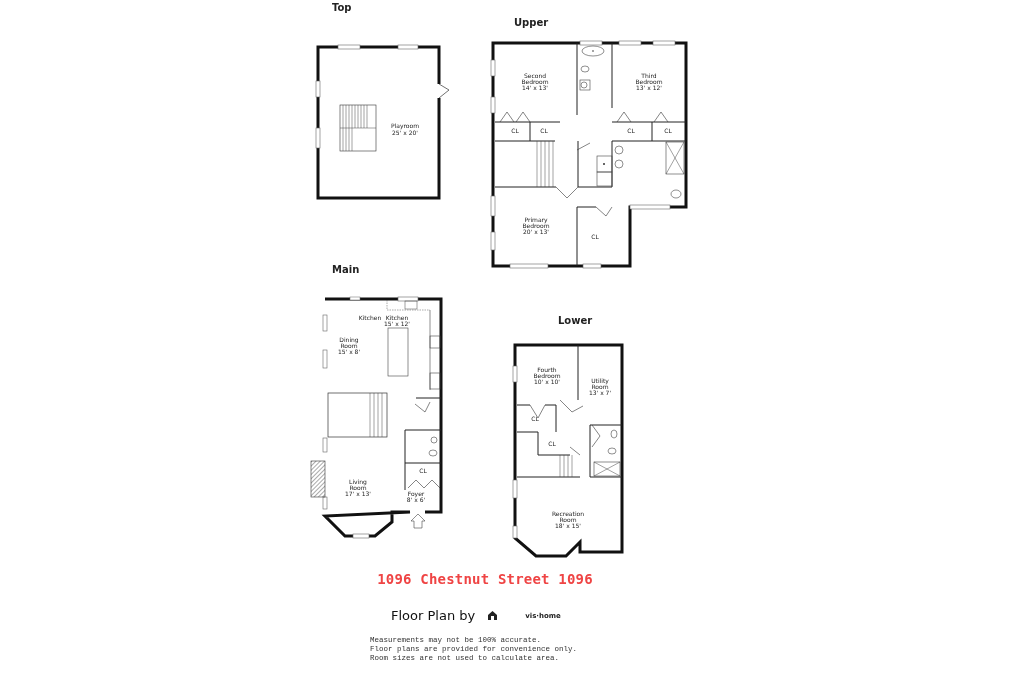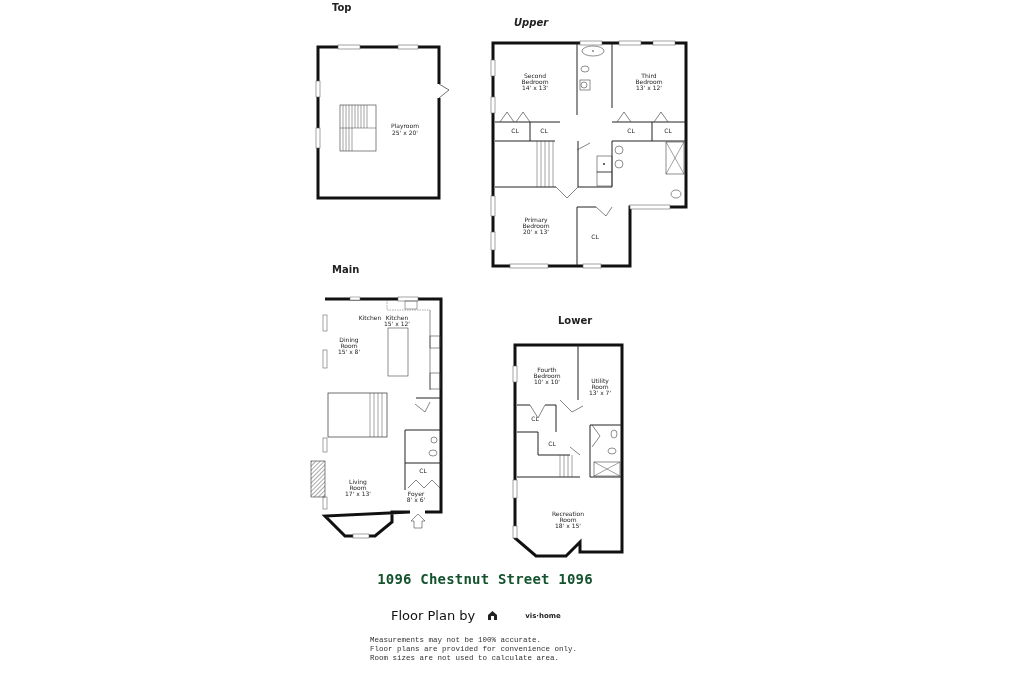--- a/index.html
+++ b/index.html
@@ -1,31 +1,31 @@
 <!DOCTYPE html>
 <html><head>
 <meta charset="utf-8">
 <style>
   html, body { margin:0; padding:0; background:#ffffff; }
   body { width:1024px; height:683px; position:relative; overflow:hidden; font-family:"DejaVu Sans", sans-serif; color:#111; }
   .floor-label { position:absolute; font-size:10px; font-weight:bold; color:#222; font-family:"DejaVu Sans", sans-serif; }
   svg.plan { position:absolute; left:0; top:0; }
   .rm { font-family:"DejaVu Sans", sans-serif; font-size:6px; fill:#222; text-anchor:middle; }
   .cl { font-family:"DejaVu Sans", sans-serif; font-size:6px; fill:#222; text-anchor:middle; }
-  .address { position:absolute; left:370px; top:572px; width:230px; text-align:center; font-family:"DejaVu Sans Mono", monospace; font-weight:bold; font-size:14px; line-height:15px; color:#14532d; letter-spacing:0.2px; }
+  .address { position:absolute; left:370px; top:572px; width:230px; text-align:center; font-family:"DejaVu Sans Mono", monospace; font-weight:bold; font-size:14px; line-height:15px; color:#ef4444; letter-spacing:0.2px; }
   .byline { position:absolute; left:391px; top:608px; display:flex; align-items:center; gap:12px; }
   .byline-text { font-family:"DejaVu Sans", sans-serif; font-size:13px; color:#111; }
   .brand { font-family:"DejaVu Sans", sans-serif; font-size:7px; font-weight:bold; color:#222;margin-left:15px; }
   .disclaimer { position:absolute; left:370px; top:636px; width:230px; text-align:left; font-family:Liberation Mono, monospace; font-size:7.5px; line-height:9px; color:#333; }
 </style>
 </head>
 <body>
 
 <div class="floor-label" style="left:332px;top:2px;">Top</div>
-<div class="floor-label" style="left:514px;top:17px;font-style:italic;">Upper</div>
+<div class="floor-label" style="left:514px;top:17px;">Upper</div>
 <div class="floor-label" style="left:332px;top:264px;">Main</div>
 <div class="floor-label" style="left:539px;top:315px;margin-left:19px;">Lower</div>
 
 <svg class="plan" width="1024" height="683" viewBox="0 0 1024 683" xmlns="http://www.w3.org/2000/svg">
   <defs>
     <pattern id="hatch" width="3" height="3" patternUnits="userSpaceOnUse" patternTransform="rotate(45)">
       <line x1="0" y1="0" x2="0" y2="3" stroke="#555" stroke-width="1"></line>
     </pattern>
   </defs>
 

